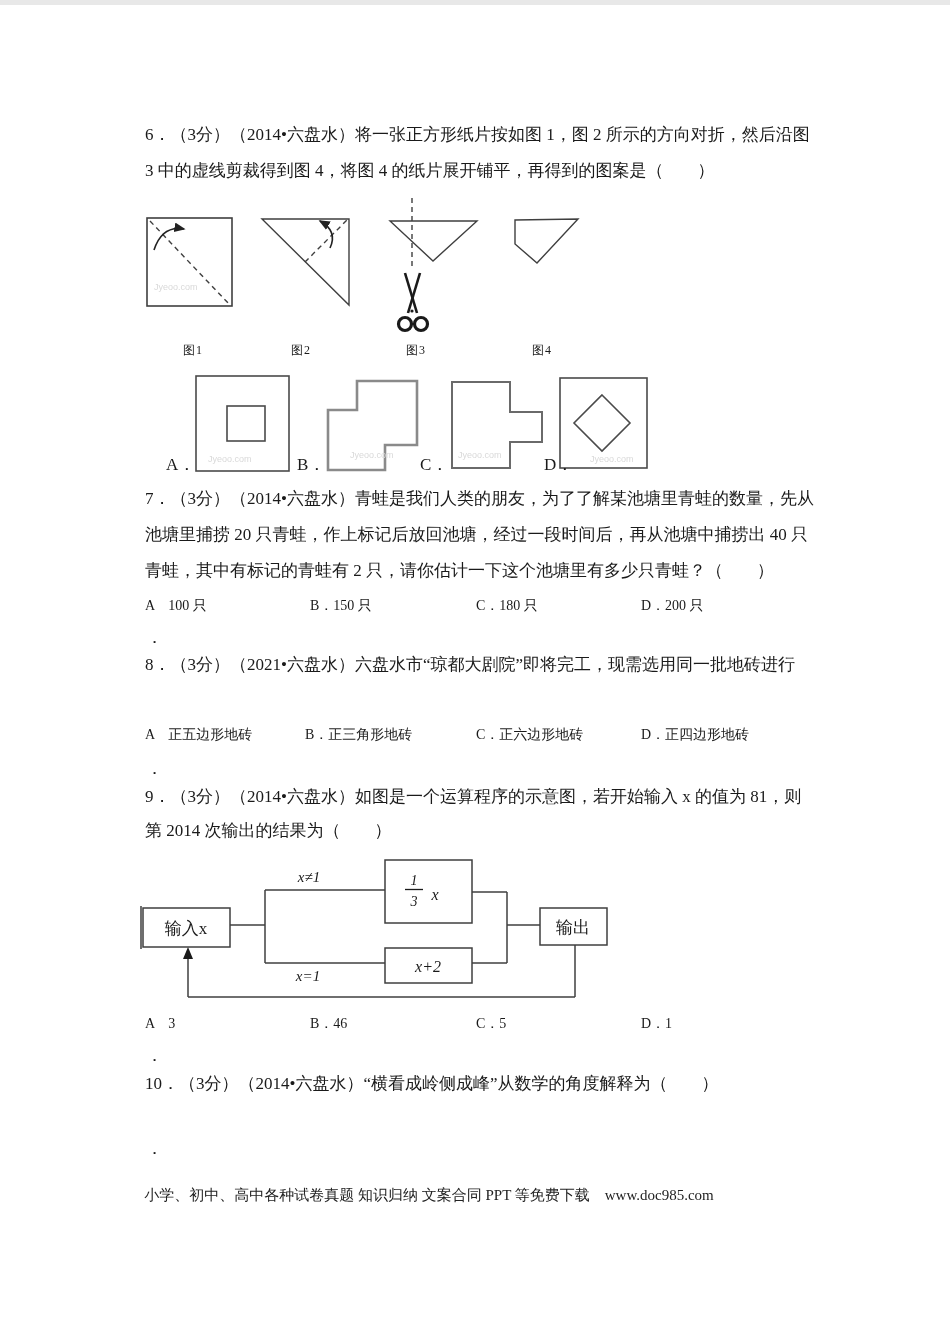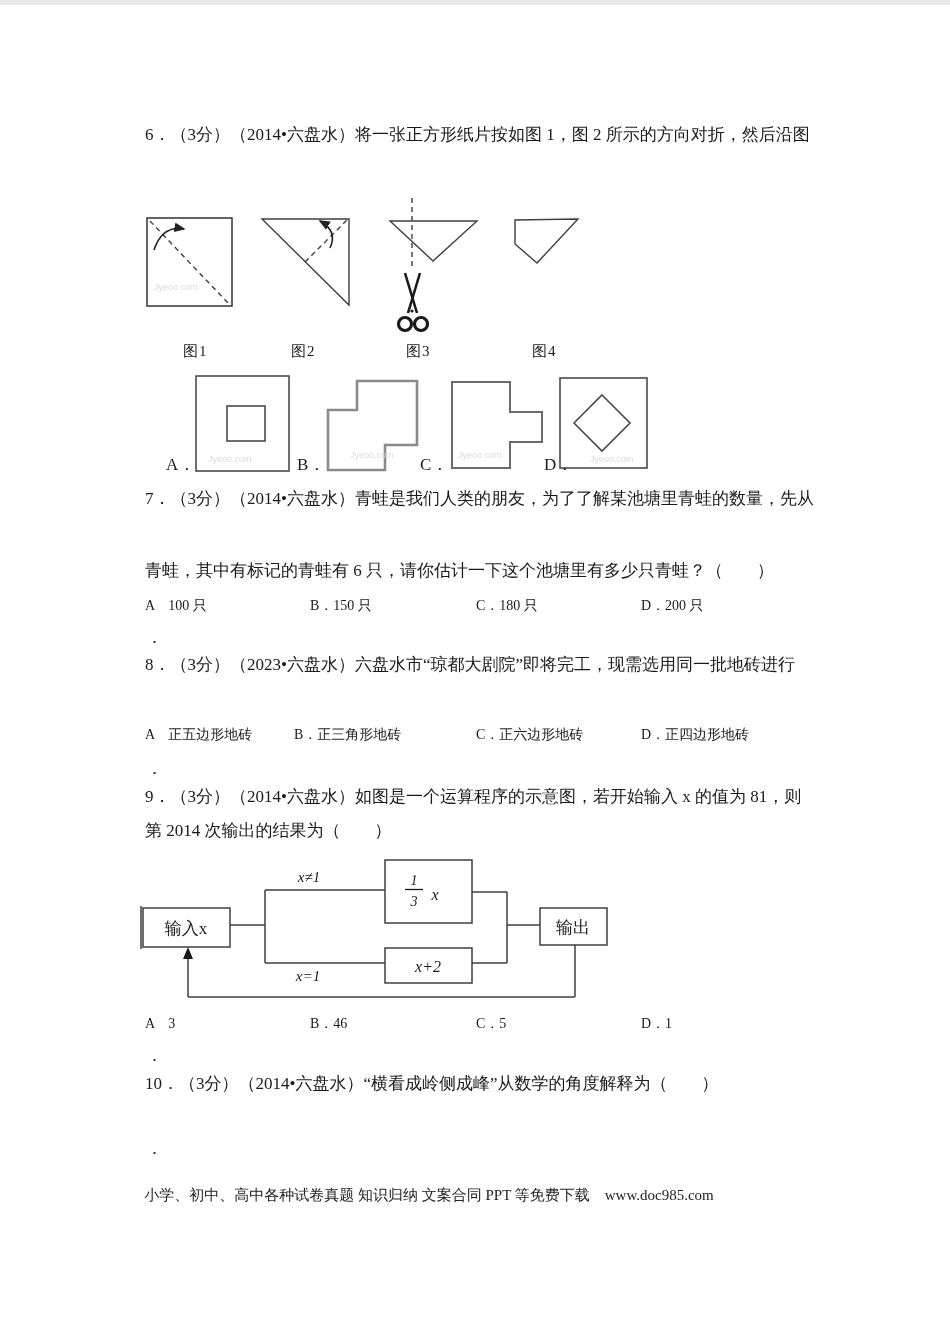--- a/index.html
+++ b/index.html
@@ -5,36 +5,37 @@
   html,body { margin:0; padding:0; background:#e8e8e8; }
   .page {
     position:relative; width:950px; height:1344px; margin:5px auto;
     background:#ffffff; overflow:hidden;
     font-family:"Liberation Serif","DejaVu Serif",serif;
     color:#1a1a1a;
   }
   .line  { position:absolute; left:145px; font-size:17px; line-height:22px; white-space:nowrap; }
   .opt   { position:absolute; font-size:14px; line-height:22px; white-space:nowrap; }
   .dot   { position:absolute; left:146px; font-size:17px; }
-  .figlabel { position:absolute; font-size:15px; letter-spacing:1px; }
+  .figlabel { position:absolute; font-size:12px; letter-spacing:1px; }
   .letter   { position:absolute; font-size:17px; }
   .figsvg   { position:absolute; }
   .footer {
     position:absolute; top:1181px; left:0; width:858px;
     text-align:center; font-size:15px; color:#222;
   }
   svg text { font-family:"Liberation Serif","DejaVu Serif",serif; fill:#1a1a1a; }
   .wm { font-size:9px; fill:#d9d9d9; font-family:"Liberation Sans","DejaVu Sans",sans-serif; }
 </style>
 </head>
 <body>
 
 <div class="page">
 
   <div class="line" style="top:119px">6．（3分）（2014•六盘水）将一张正方形纸片按如图 1，图 2 所示的方向对折，然后沿图</div>
+  <div class="line" style="top:155px">3 中的虚线剪裁得到图 4，将图 4 的纸片展开铺平，再得到的图案是（　　）</div>
 
   <svg class="figsvg" style="left:140px; top:190px" width="530" height="155" viewBox="0 0 530 155">
     <defs>
       <marker id="arrh" markerWidth="8" markerHeight="8" refX="6" refY="3" orient="auto">
         <path d="M0,0 L7,3 L0,6 Z" fill="#222"></path>
       </marker>
     </defs>
 
     <g>
       <rect x="7" y="23" width="85" height="88" fill="none" stroke="#3f3f3f" stroke-width="1.6"></rect>
@@ -95,33 +96,34 @@
       <text class="wm" x="430" y="92">Jyeoo.com</text>
     </g>
   </svg>
 
   <div class="letter" style="left:166px; top:448px">A．</div>
   <div class="letter" style="left:297px; top:448px">B．</div>
   <div class="letter" style="left:420px; top:448px">C．</div>
   <div class="letter" style="left:544px; top:448px">D．</div>
 
   <div class="line" style="top:483px">7．（3分）（2014•六盘水）青蛙是我们人类的朋友，为了了解某池塘里青蛙的数量，先从</div>
-  <div class="line" style="top:555px">青蛙，其中有标记的青蛙有 6 只，请你估计一下这个池塘里有多少只青蛙？（　　）</div>
+  <div class="line" style="top:519px">池塘里捕捞 20 只青蛙，作上标记后放回池塘，经过一段时间后，再从池塘中捕捞出 40 只</div>
+  <div class="line" style="top:555px">青蛙，其中有标记的青蛙有 2 只，请你估计一下这个池塘里有多少只青蛙？（　　）</div>
   <div>
     <span class="opt" style="left:145px; top:590px">A　100 只</span>
     <span class="opt" style="left:310px; top:590px">B．150 只</span>
     <span class="opt" style="left:476px; top:590px">C．180 只</span>
     <span class="opt" style="left:641px; top:590px">D．200 只</span>
   </div>
   <div class="dot" style="top:621px">．</div>
 
-  <div class="line" style="top:649px">8．（3分）（2023•六盘水）六盘水市“琼都大剧院”即将完工，现需选用同一批地砖进行</div>
+  <div class="line" style="top:649px">8．（3分）（2021•六盘水）六盘水市“琼都大剧院”即将完工，现需选用同一批地砖进行</div>
   <div>
     <span class="opt" style="left:145px; top:719px">A　正五边形地砖</span>
-    <span class="opt" style="left:294px; top:719px">B．正三角形地砖</span>
+    <span class="opt" style="left:305px; top:719px">B．正三角形地砖</span>
     <span class="opt" style="left:476px; top:719px">C．正六边形地砖</span>
     <span class="opt" style="left:641px; top:719px">D．正四边形地砖</span>
   </div>
   <div class="dot" style="top:752px">．</div>
 
   <div class="line" style="top:781px">9．（3分）（2014•六盘水）如图是一个运算程序的示意图，若开始输入 x 的值为 81，则</div>
   <div class="line" style="top:815px">第 2014 次输出的结果为（　　）</div>
 
   <svg class="figsvg" style="left:140px; top:850px" width="480" height="150" viewBox="0 0 480 150">
 

